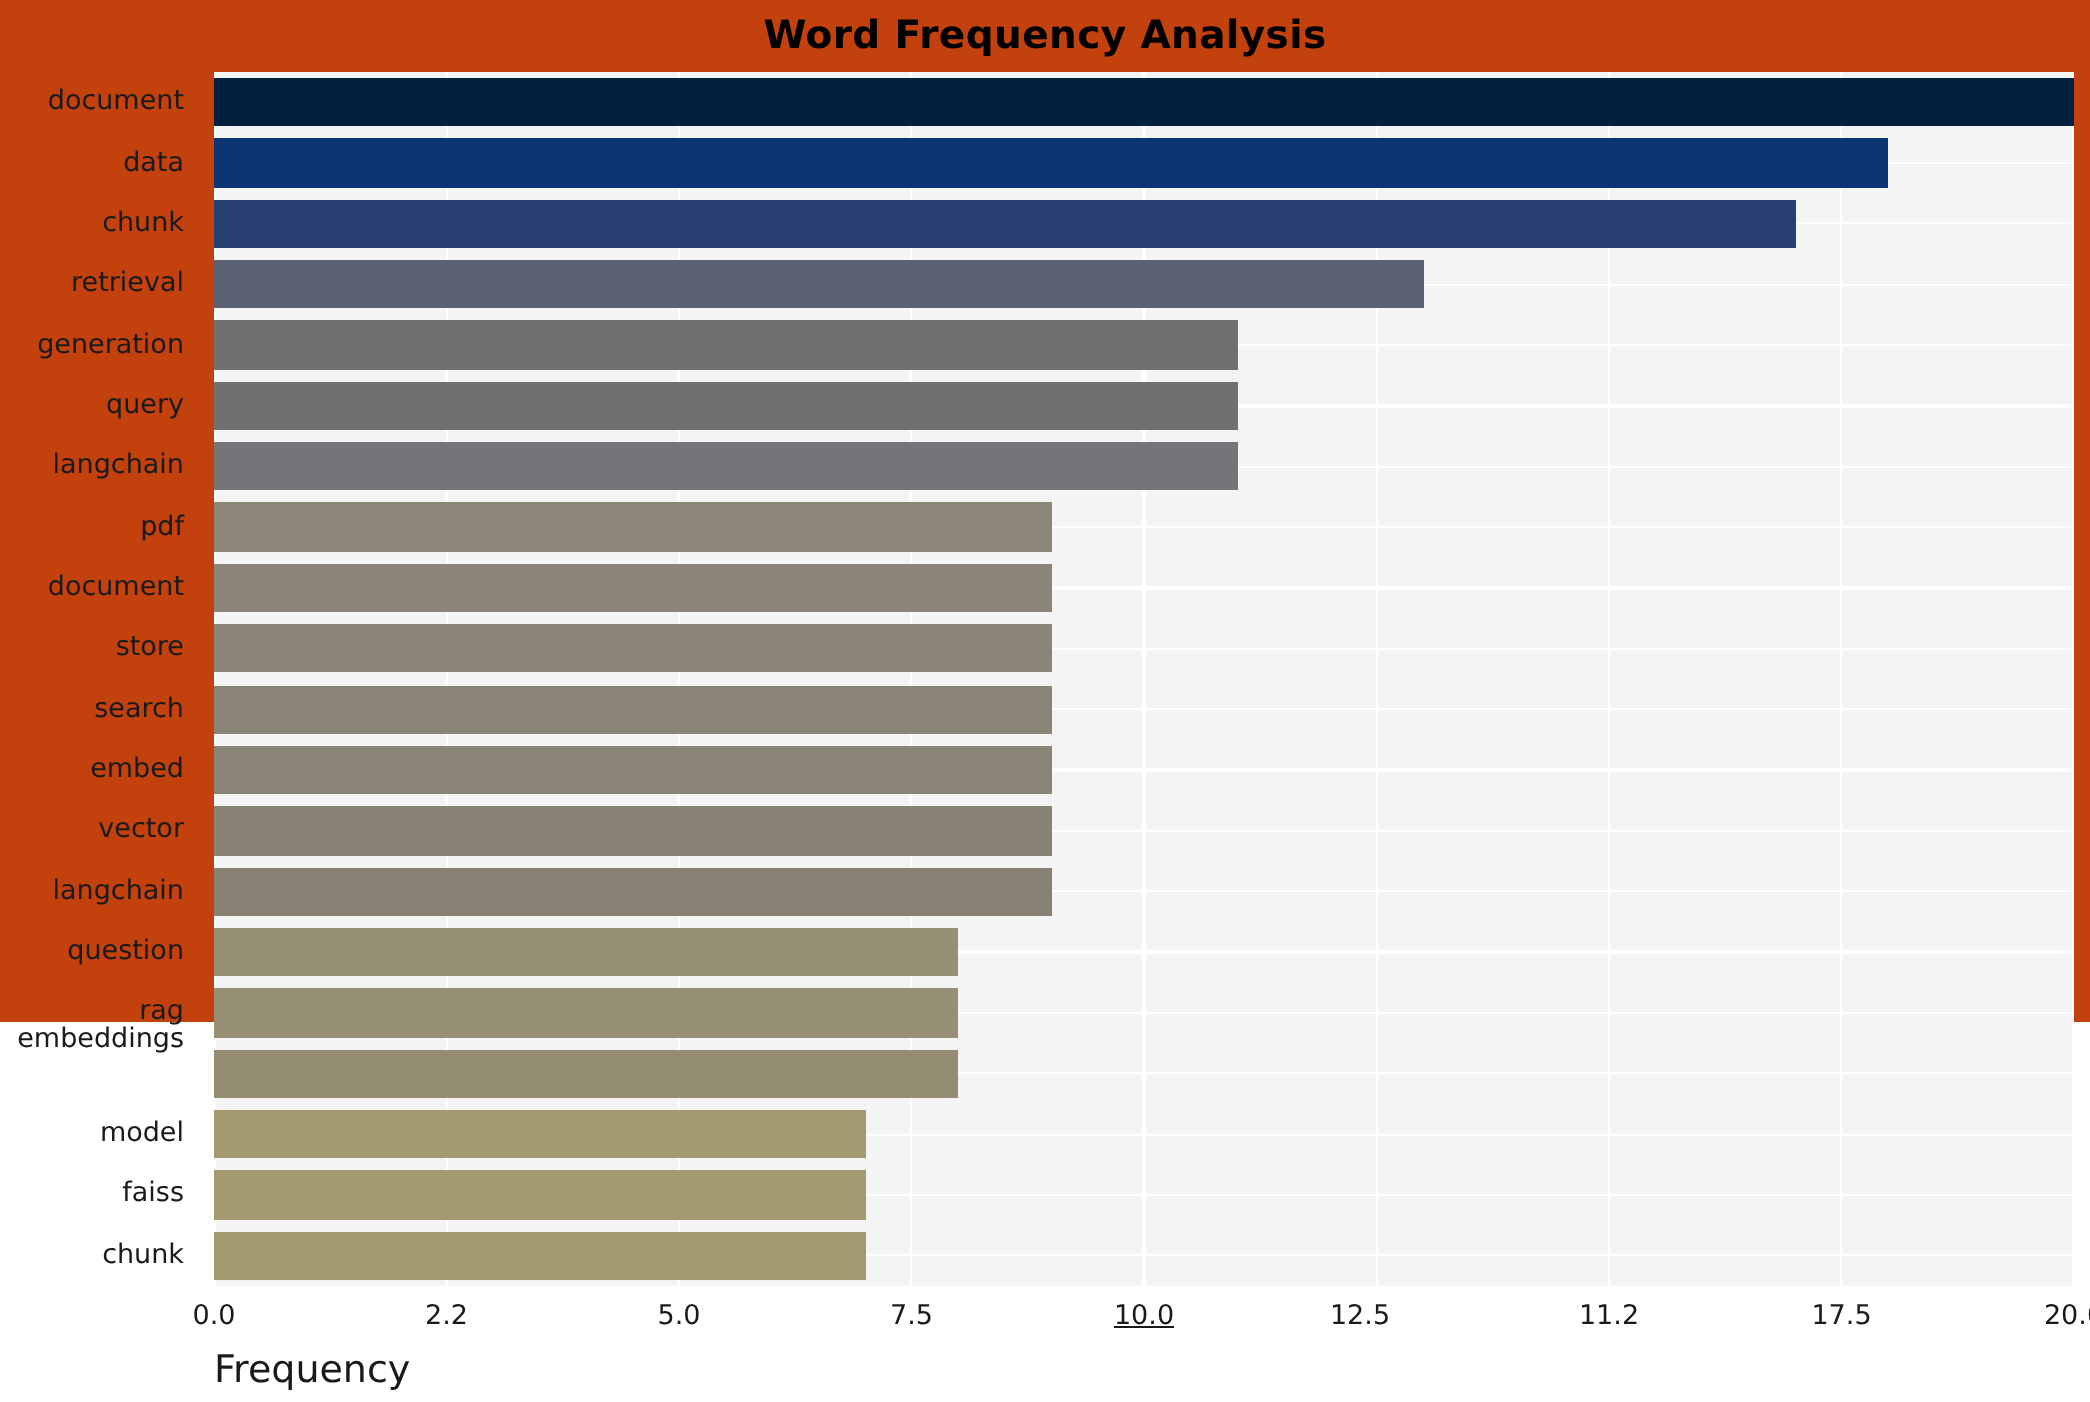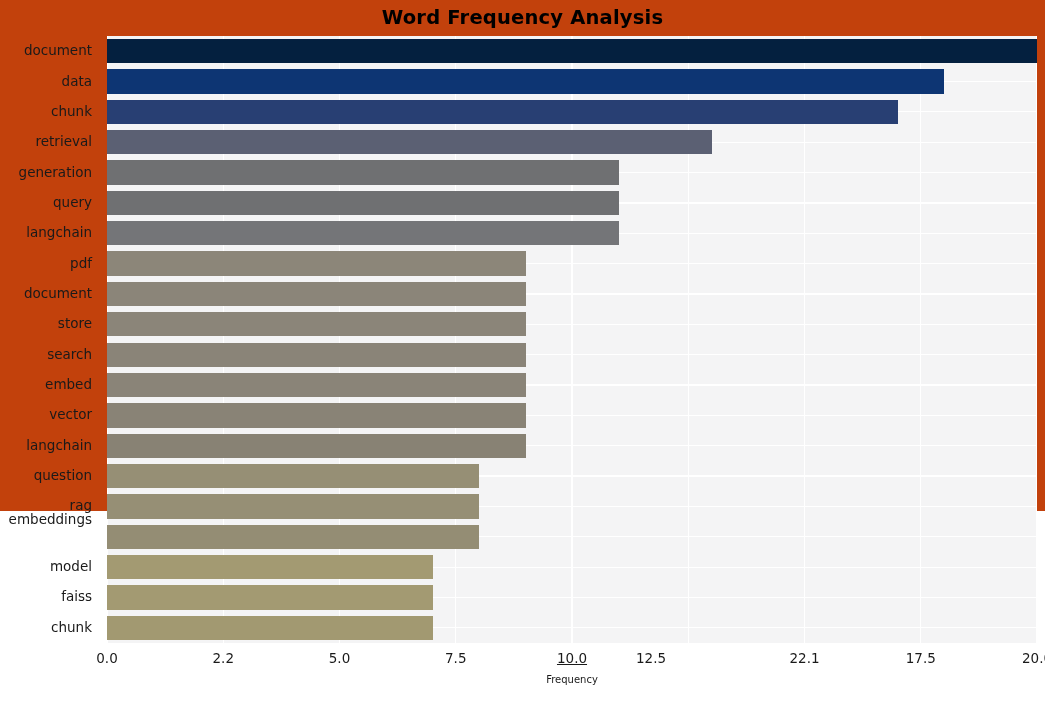--- a/index.html
+++ b/index.html
@@ -90,22 +90,22 @@
     color: #1a1a1a;
     transform: translateX(-50%);
     white-space: nowrap;
     line-height: 1;
   }
   #xaxis-label {
     position: absolute;
     left: 107px;
     top: 674px;
     width: 930px;
-    text-align: center;
-    font-size: 10px;
+    text-align: left;
+    font-size: 19px;
     color: #1a1a1a;
   }
 </style>
 </head>
 <body>
 
 <div id="figure">
 
   <div id="chart-title">Word Frequency Analysis</div>
 
@@ -183,21 +183,21 @@
       <div class="ytick" style="top: 561.475px;">faiss</div>
       <div class="ytick" style="top: 591.825px;">chunk</div>
     </div>
 
   <div id="xlabels">
       <div class="xtick" style="left: 107px;">0.0</div>
       <div class="xtick" style="left: 223.25px;">2.2</div>
       <div class="xtick" style="left: 339.5px;">5.0</div>
       <div class="xtick" style="left: 455.75px;">7.5</div>
       <div class="xtick" style="left: 572px; text-decoration: underline;">10.0</div>
-      <div class="xtick" style="left: 651px;">12.5</div>
-      <div class="xtick" style="left: 804.5px;">22.1</div>
+      <div class="xtick" style="left: 680px;">12.5</div>
+      <div class="xtick" style="left: 804.5px;">11.2</div>
       <div class="xtick" style="left: 920.75px;">17.5</div>
       <div class="xtick" style="left: 1037px;">20.0</div>
     </div>
 
   <div id="xaxis-label">Frequency</div>
 
 </div>
 
 </body></html>

